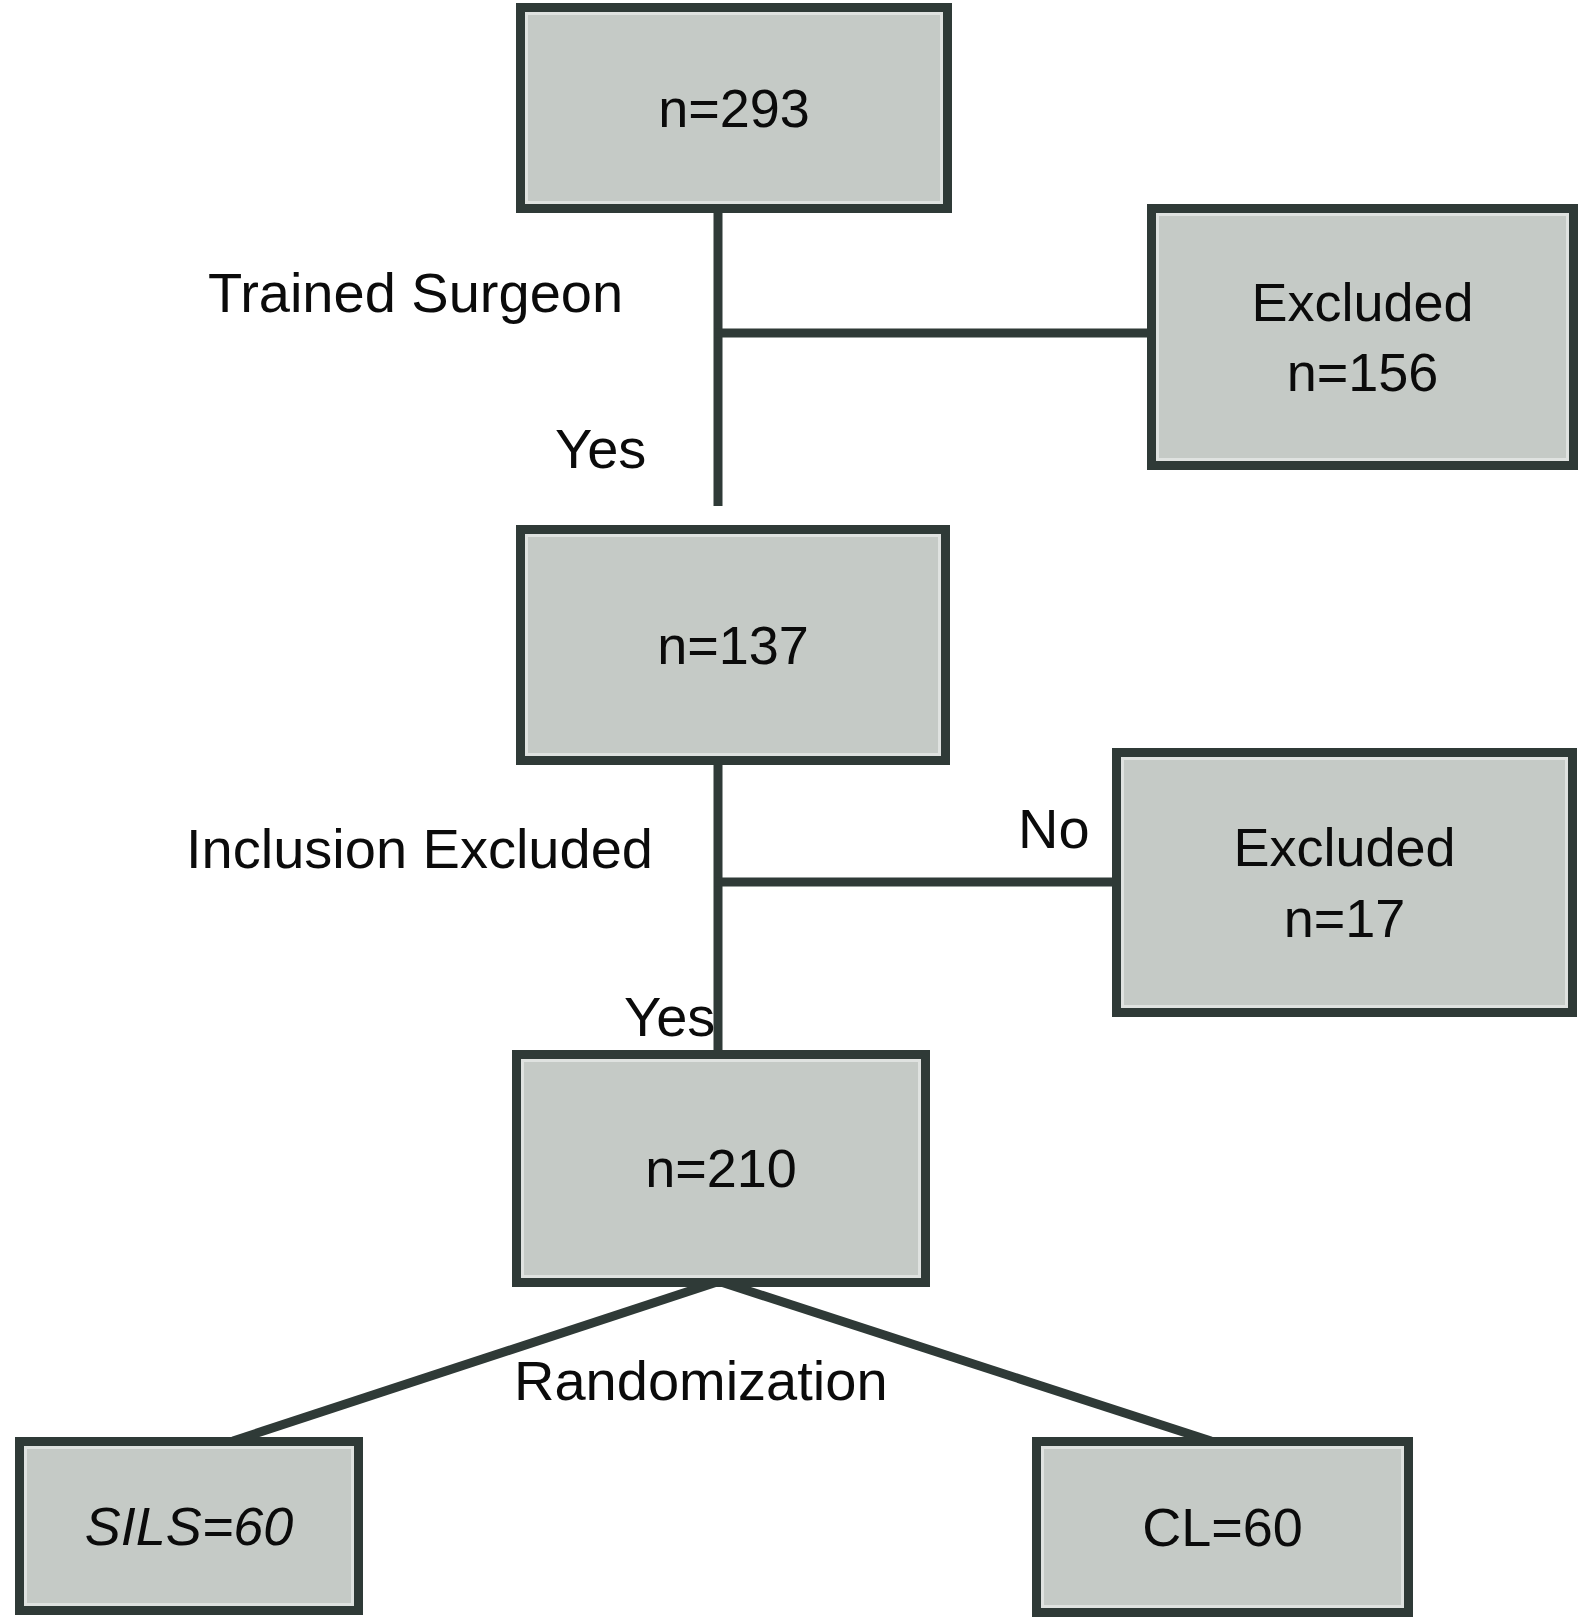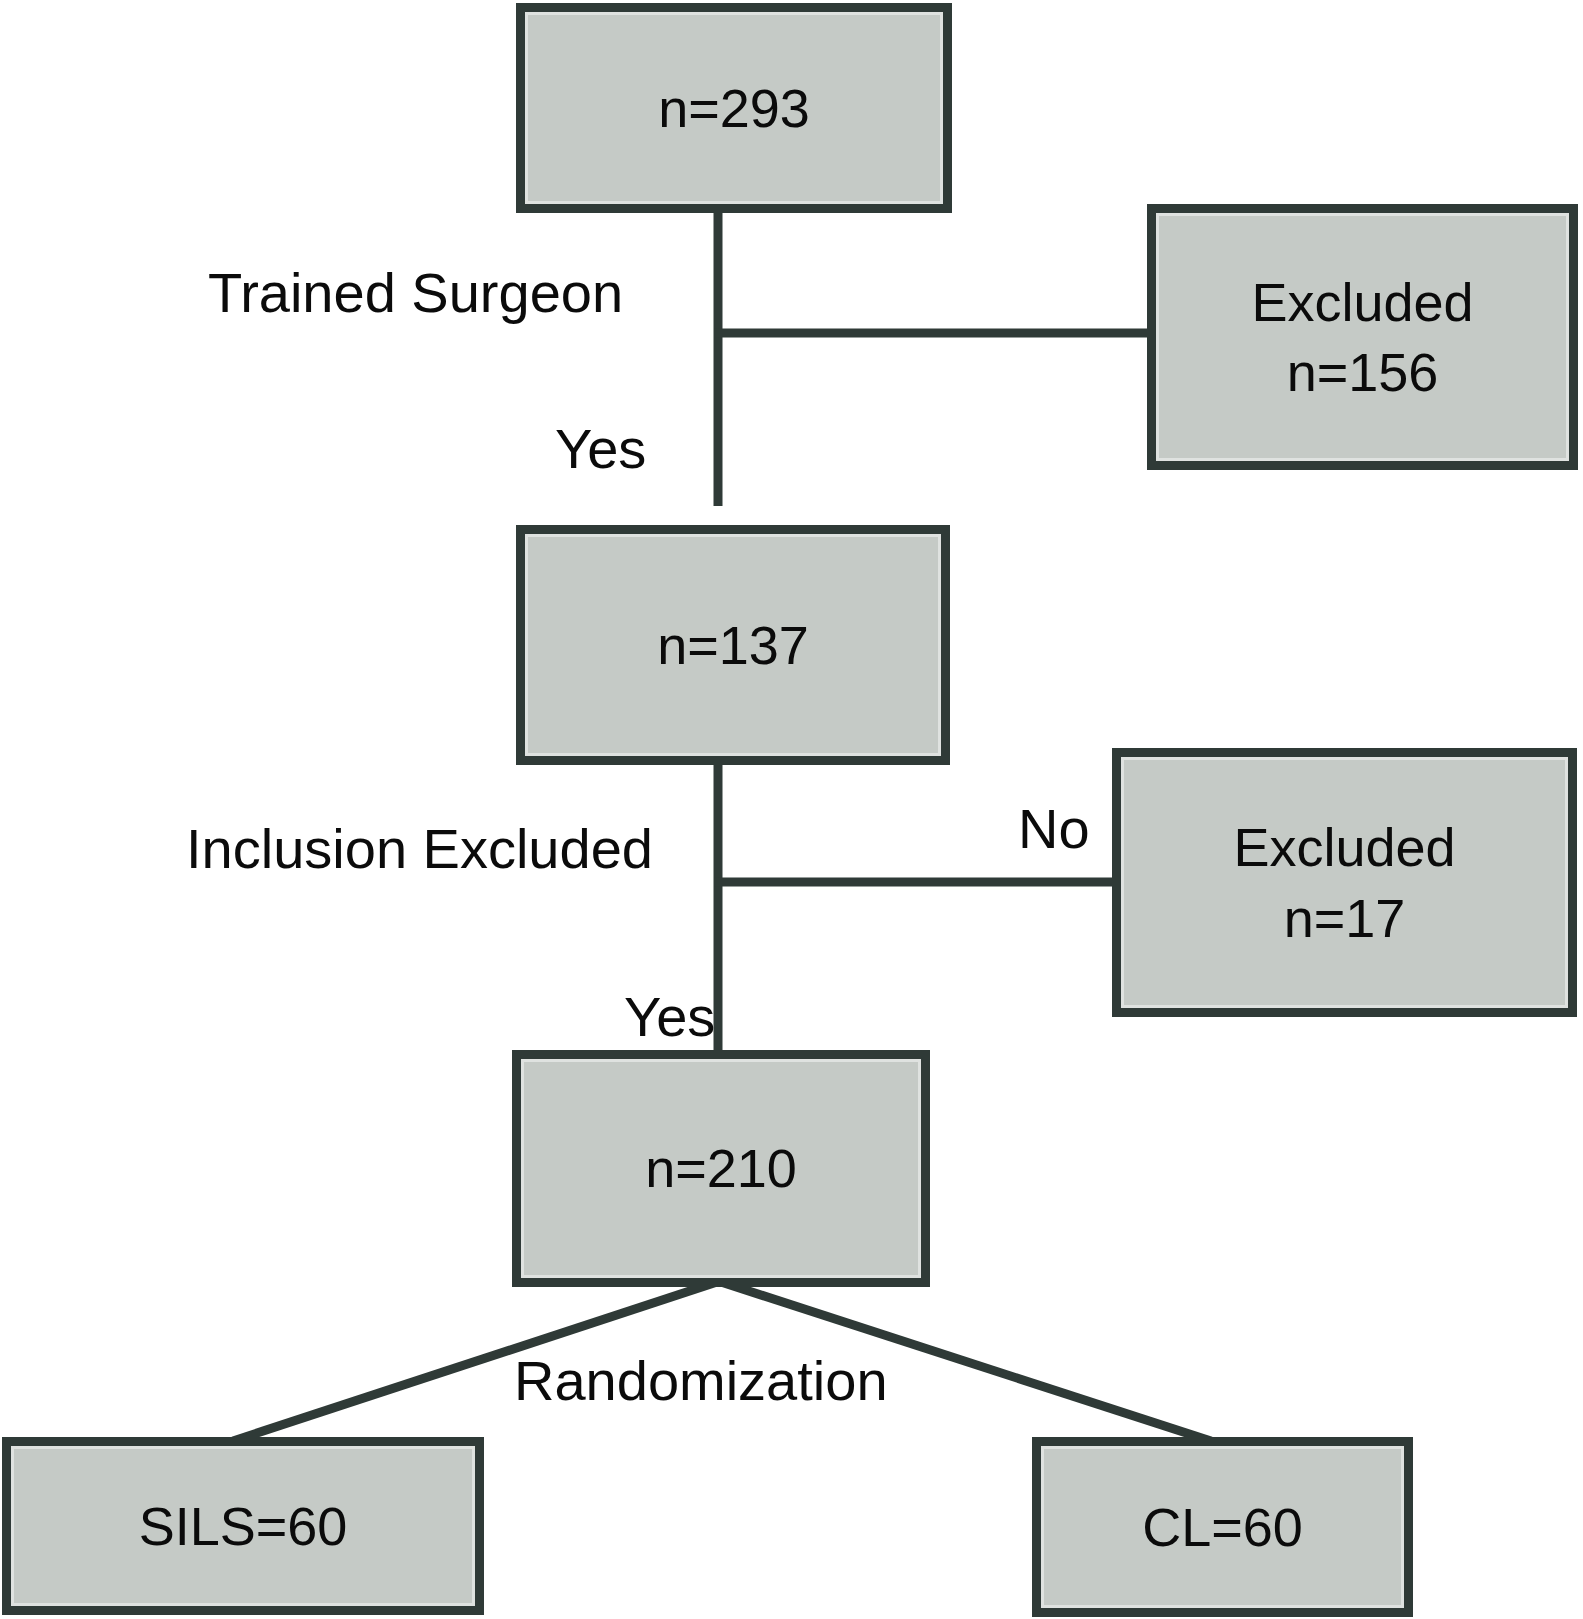--- a/index.html
+++ b/index.html
@@ -44,21 +44,21 @@
     line-height: 1.1;
     white-space: nowrap;
     color: #0b0b0b;
   }
   
   #node-n293      { left: 516px;  top: 3px;    width: 436px; height: 210px; }
   #node-excl156   { left: 1147px; top: 204px;  width: 431px; height: 266px; }
   #node-n137      { left: 516px;  top: 500px;  width: 434px; height: 240px; margin-top: 25px; }
   #node-excl17    { left: 1112px; top: 748px;  width: 465px; height: 269px; }
   #node-n120      { left: 512px;  top: 1050px; width: 418px; height: 237px; }
-  #node-sils      { left: 2px;    top: 1437px; width: 482px; height: 178px; }
+  #node-sils      { left: 15px;    top: 1437px; width: 348px; height: 178px; font-style: italic; }
   #node-cl        { left: 1032px; top: 1437px; width: 381px; height: 180px; }
   
   #label-trained       { left: 208px;  top: 262px; }
   #label-yes-1         { left: 555px;  top: 418px; }
   #label-inclusion     { left: 186px;  top: 818px; }
   #label-no            { left: 1018px; top: 798px; }
   #label-yes-2         { left: 624px;  top: 986px; }
   #label-randomization { left: 514px;  top: 1350px; }
 </style>
 </head>

